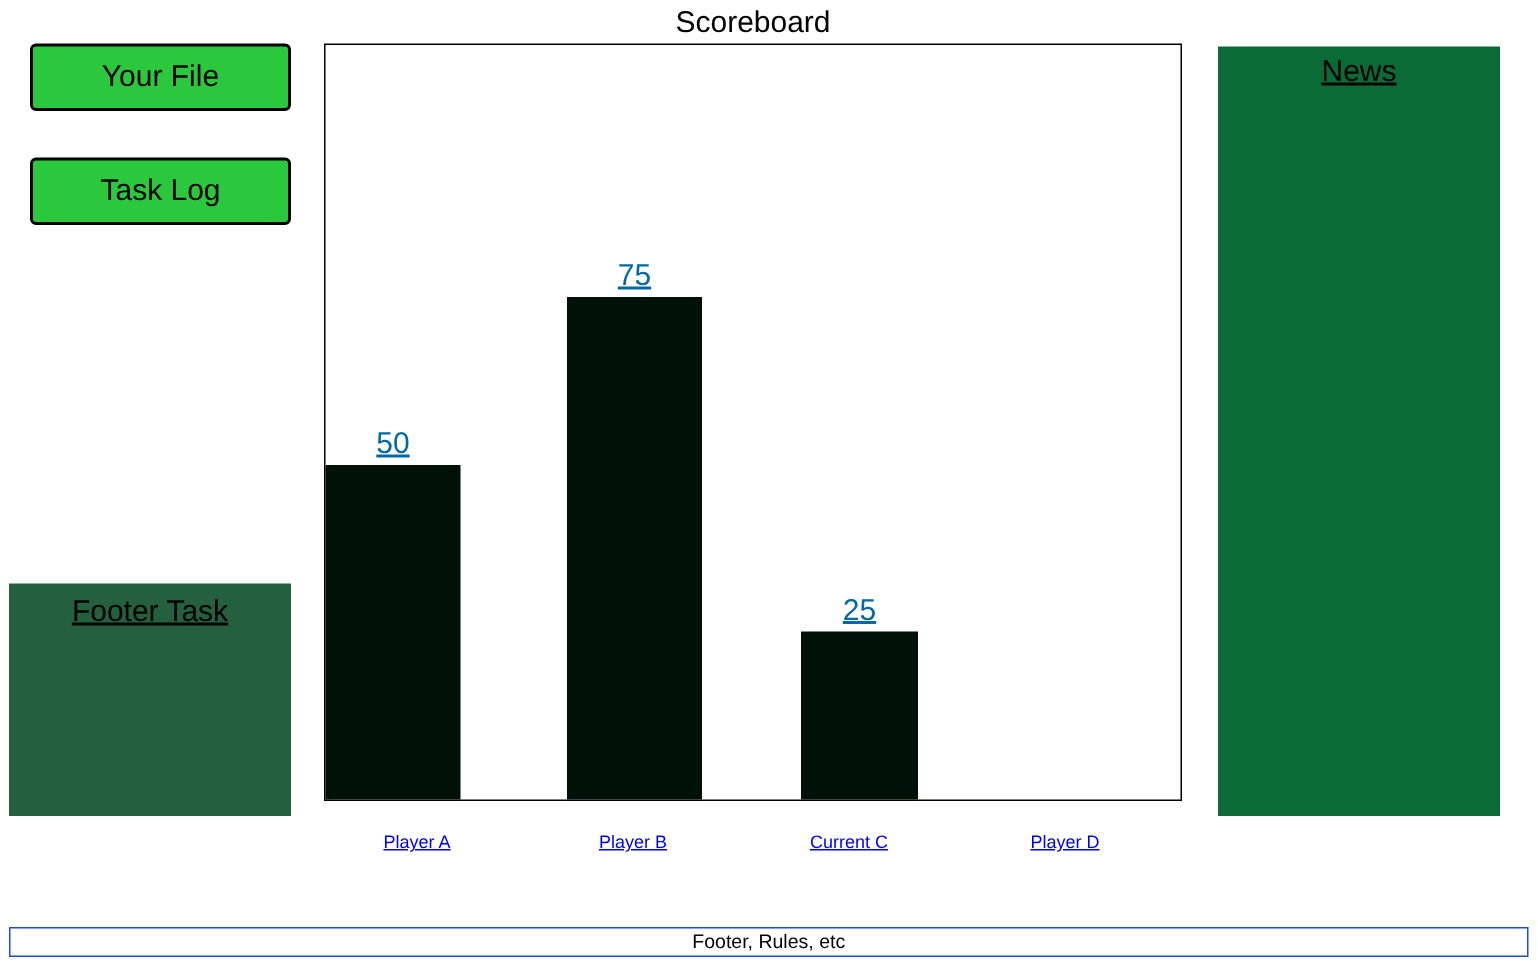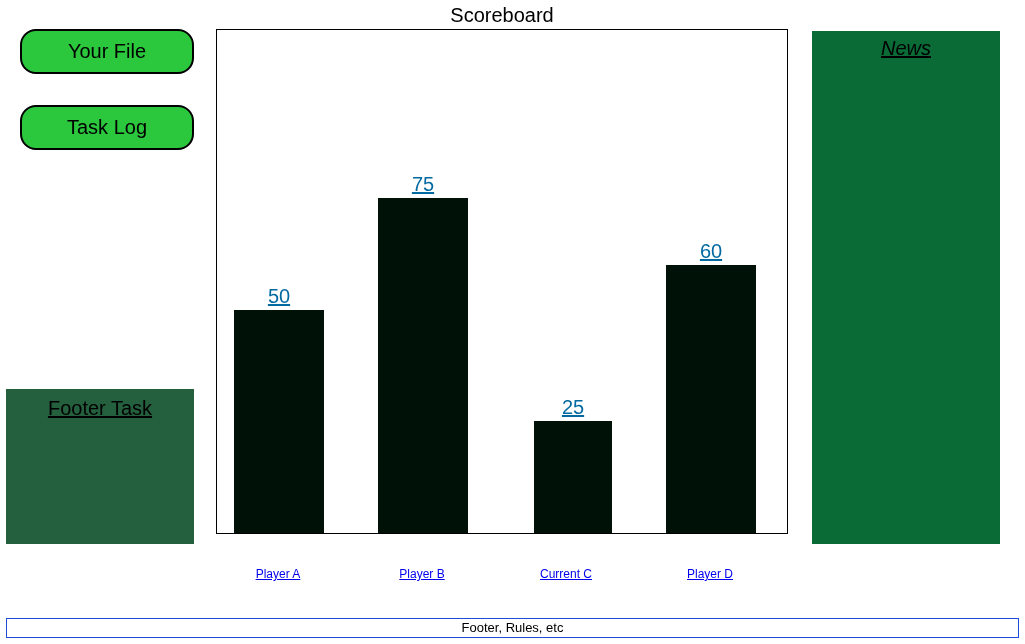--- a/index.html
+++ b/index.html
@@ -24,21 +24,21 @@
     position: absolute;
     left: 20px;
     top: 29px;
     width: 180px;
   }
   .btn {
     width: 174px;
     height: 45px;
     background: #2bc83d;
     border: 2px solid #000;
-    border-radius: 16px;
+    border-radius: 4px;
     display: flex;
     align-items: center;
     justify-content: center;
     font-size: 20px;
     color: #000;
     margin-bottom: 31px;
     cursor: pointer;
   }
   .current-task {
     position: absolute;
@@ -89,21 +89,21 @@
     position: absolute;
     left: 216px;
     top: 540px;
     width: 572px;
     height: 40px;
   }
   .xlabel {
     position: absolute;
     width: 90px;
     text-align: center;
-    top: 24px;
+    top: 12px;
   }
   .xlabel a {
     color: #0000ee;
     font-size: 12px;
     text-decoration: underline;
     cursor: pointer;
   }
   .news-panel {
     position: absolute;
     left: 812px;
@@ -112,21 +112,20 @@
     height: 513px;
     background: #0a6b37;
     text-align: center;
   }
   .news-panel .news-label {
     display: inline-block;
     margin-top: 6px;
     font-size: 20px;
     color: #000;
     text-decoration: underline;
-    font-style: italic;
   }
   .footer {
     position: absolute;
     left: 6px;
     bottom: 6px;
     width: 1013px;
     height: 20px;
     border: 1px solid #1d4ed8;
     text-align: center;
     font-size: 13px;
@@ -143,35 +142,31 @@
   <div class="btn">Your File</div>
   <div class="btn">Task Log</div>
 </div>
 
 <div class="current-task">
   <span class="ct-label">Footer Task</span>
 </div>
 
 <div class="chart-box">
   <div class="chart-inner" id="chart-inner">
-      <div class="bar-wrap" style="left: 17px;">
+      <div class="bar-wrap" style="left: 0;">
         <div class="bar-value">50</div>
         <div class="bar" style="height: 223.451px;"></div>
       </div>
       <div class="bar-wrap" style="left: 161px;">
         <div class="bar-value">75</div>
         <div class="bar" style="height: 335.177px;"></div>
       </div>
       <div class="bar-wrap" style="left: 305px; padding-left: 12px;">
         <div class="bar-value">25</div>
         <div class="bar" style="height: 111.726px;"></div>
-      </div>
-      <div class="bar-wrap" style="left: 449px;">
-        <div class="bar-value">60</div>
-        <div class="bar" style="height: 268.142px;"></div>
       </div>
     </div>
 </div>
 
 <div class="xlabels" id="xlabels">
     <div class="xlabel" style="left: 17px;"><a>Player A</a></div>
     <div class="xlabel" style="left: 161px;"><a>Player B</a></div>
     <div class="xlabel" style="left: 305px;"><a>Current C</a></div>
     <div class="xlabel" style="left: 449px;"><a>Player D</a></div>
   </div>

